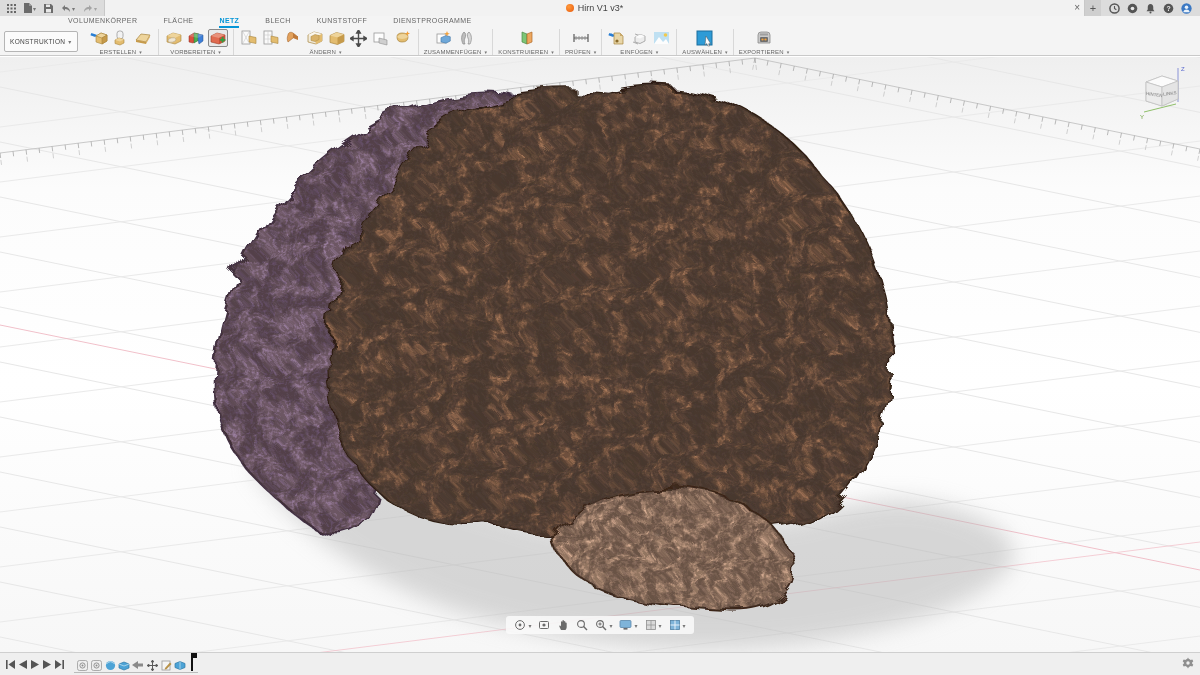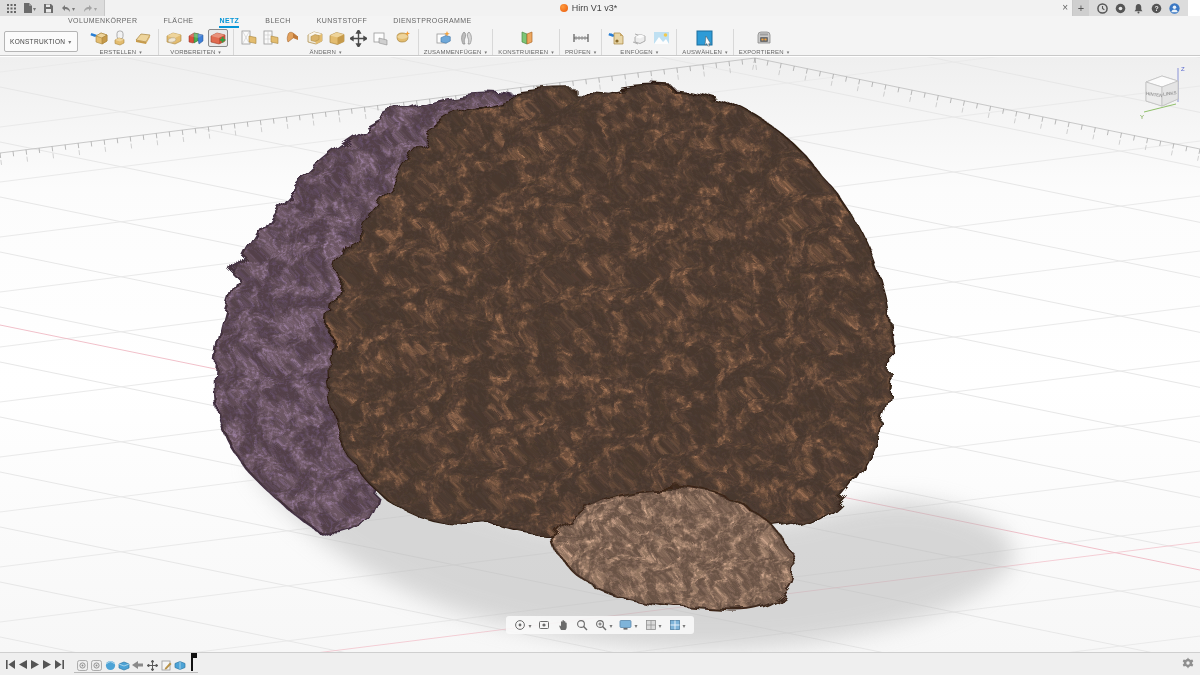--- a/index.html
+++ b/index.html
@@ -1,21 +1,21 @@
 <!DOCTYPE html>
 <html><head>
 <meta charset="utf-8">
 <style>
   * { margin:0; padding:0; box-sizing:border-box; }
   html,body { width:1200px; height:675px; overflow:hidden; }
   body { font-family:"Liberation Sans", sans-serif; background:#fff; }
   .stage { position:relative; width:1200px; height:675px; background:#fff; }
 
   
-  .titlebar { position:absolute; top:0; left:0; right:12px; height:16px;
+  .titlebar { position:absolute; top:0; left:0; right:0; height:16px;
     background:#dcdcdc; display:flex; align-items:center; }
   .qat { display:flex; align-items:center; gap:2px; padding:0 4px; height:16px; }
   .qat .btn { display:flex; align-items:center; height:14px; padding:0 3px; cursor:pointer; color:#555; }
   .qat .btn svg { display:block; }
   .caret-sm { font-size:6px; color:#777; margin-left:1px; }
   .doc-tab { flex:1; height:16px; background:#f2f2f2; border-left:1px solid #c8c8c8;
     border-right:1px solid #c8c8c8; display:flex; align-items:center; justify-content:center;
     position:relative; }
   .doc-title { font-size:9px; color:#444; display:flex; align-items:center; gap:4px; }
   .fusion-logo { width:8px; height:8px; border-radius:50%;

